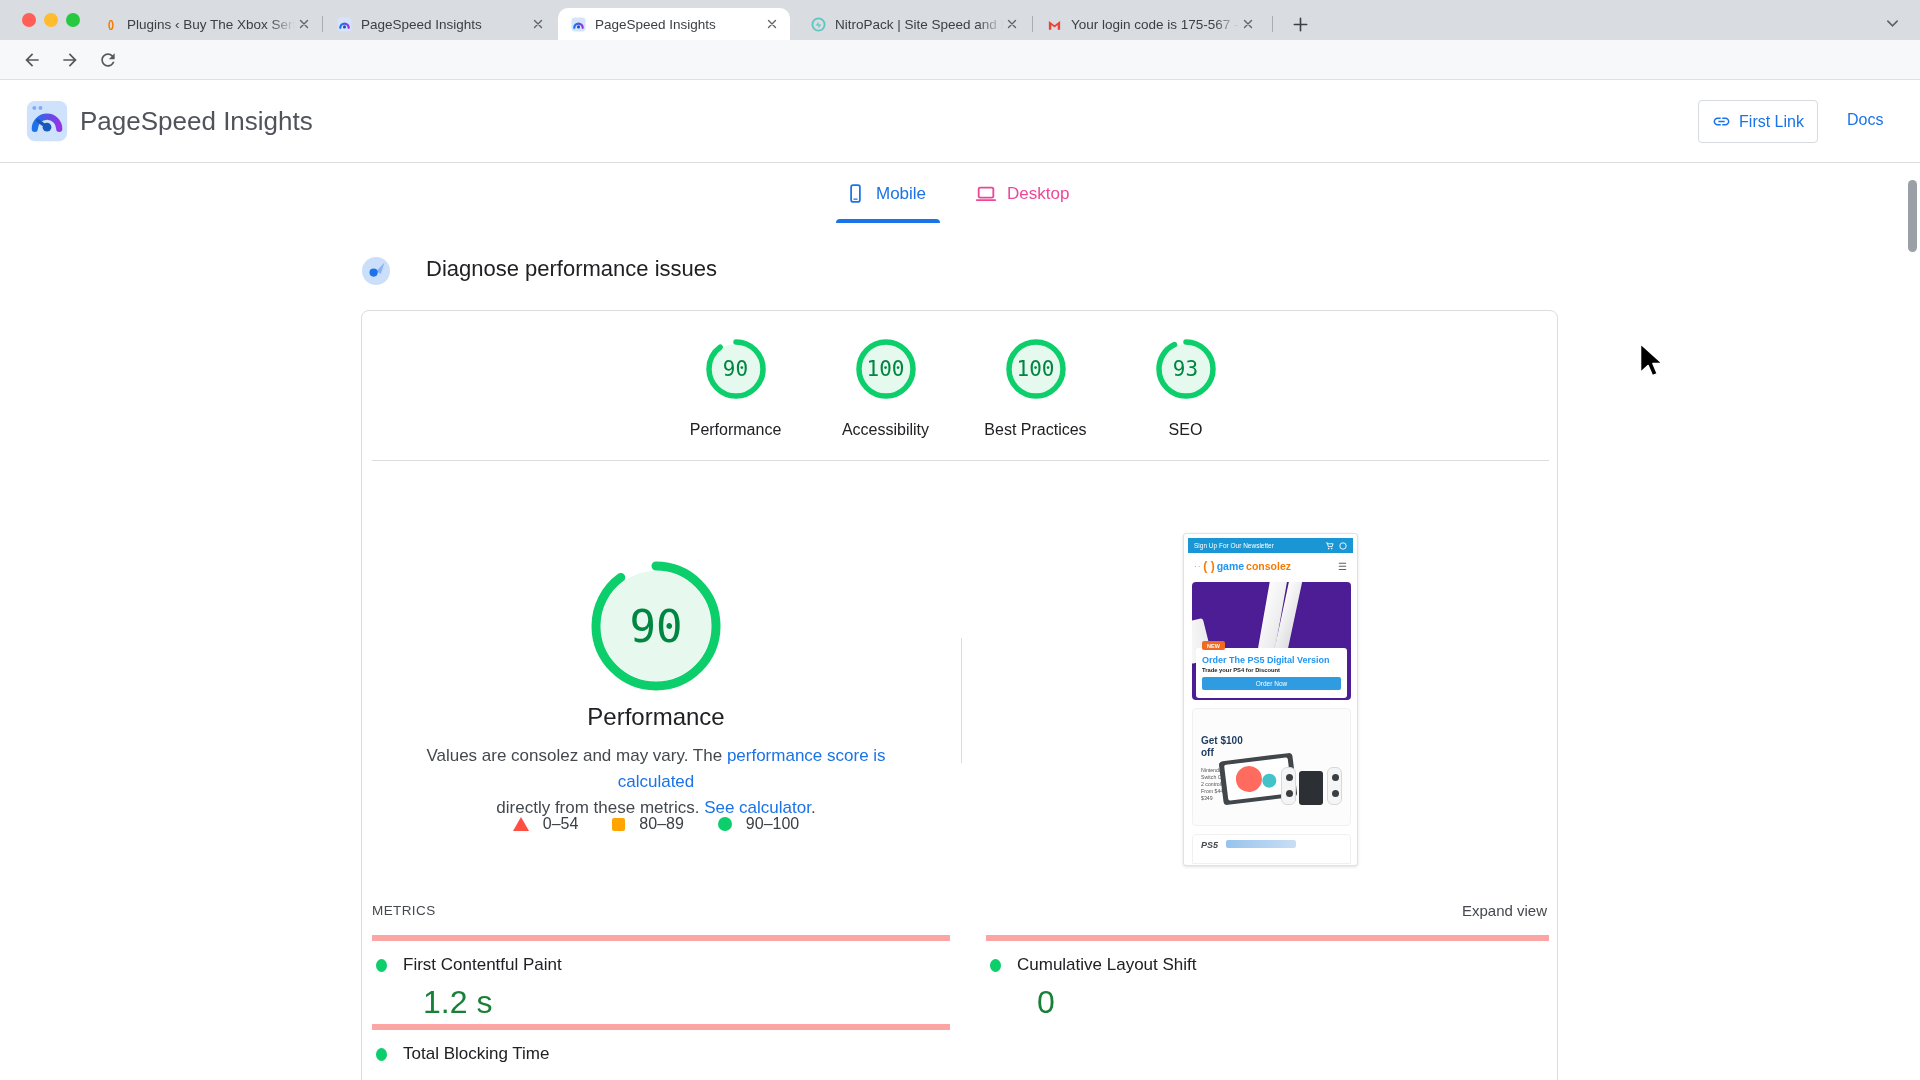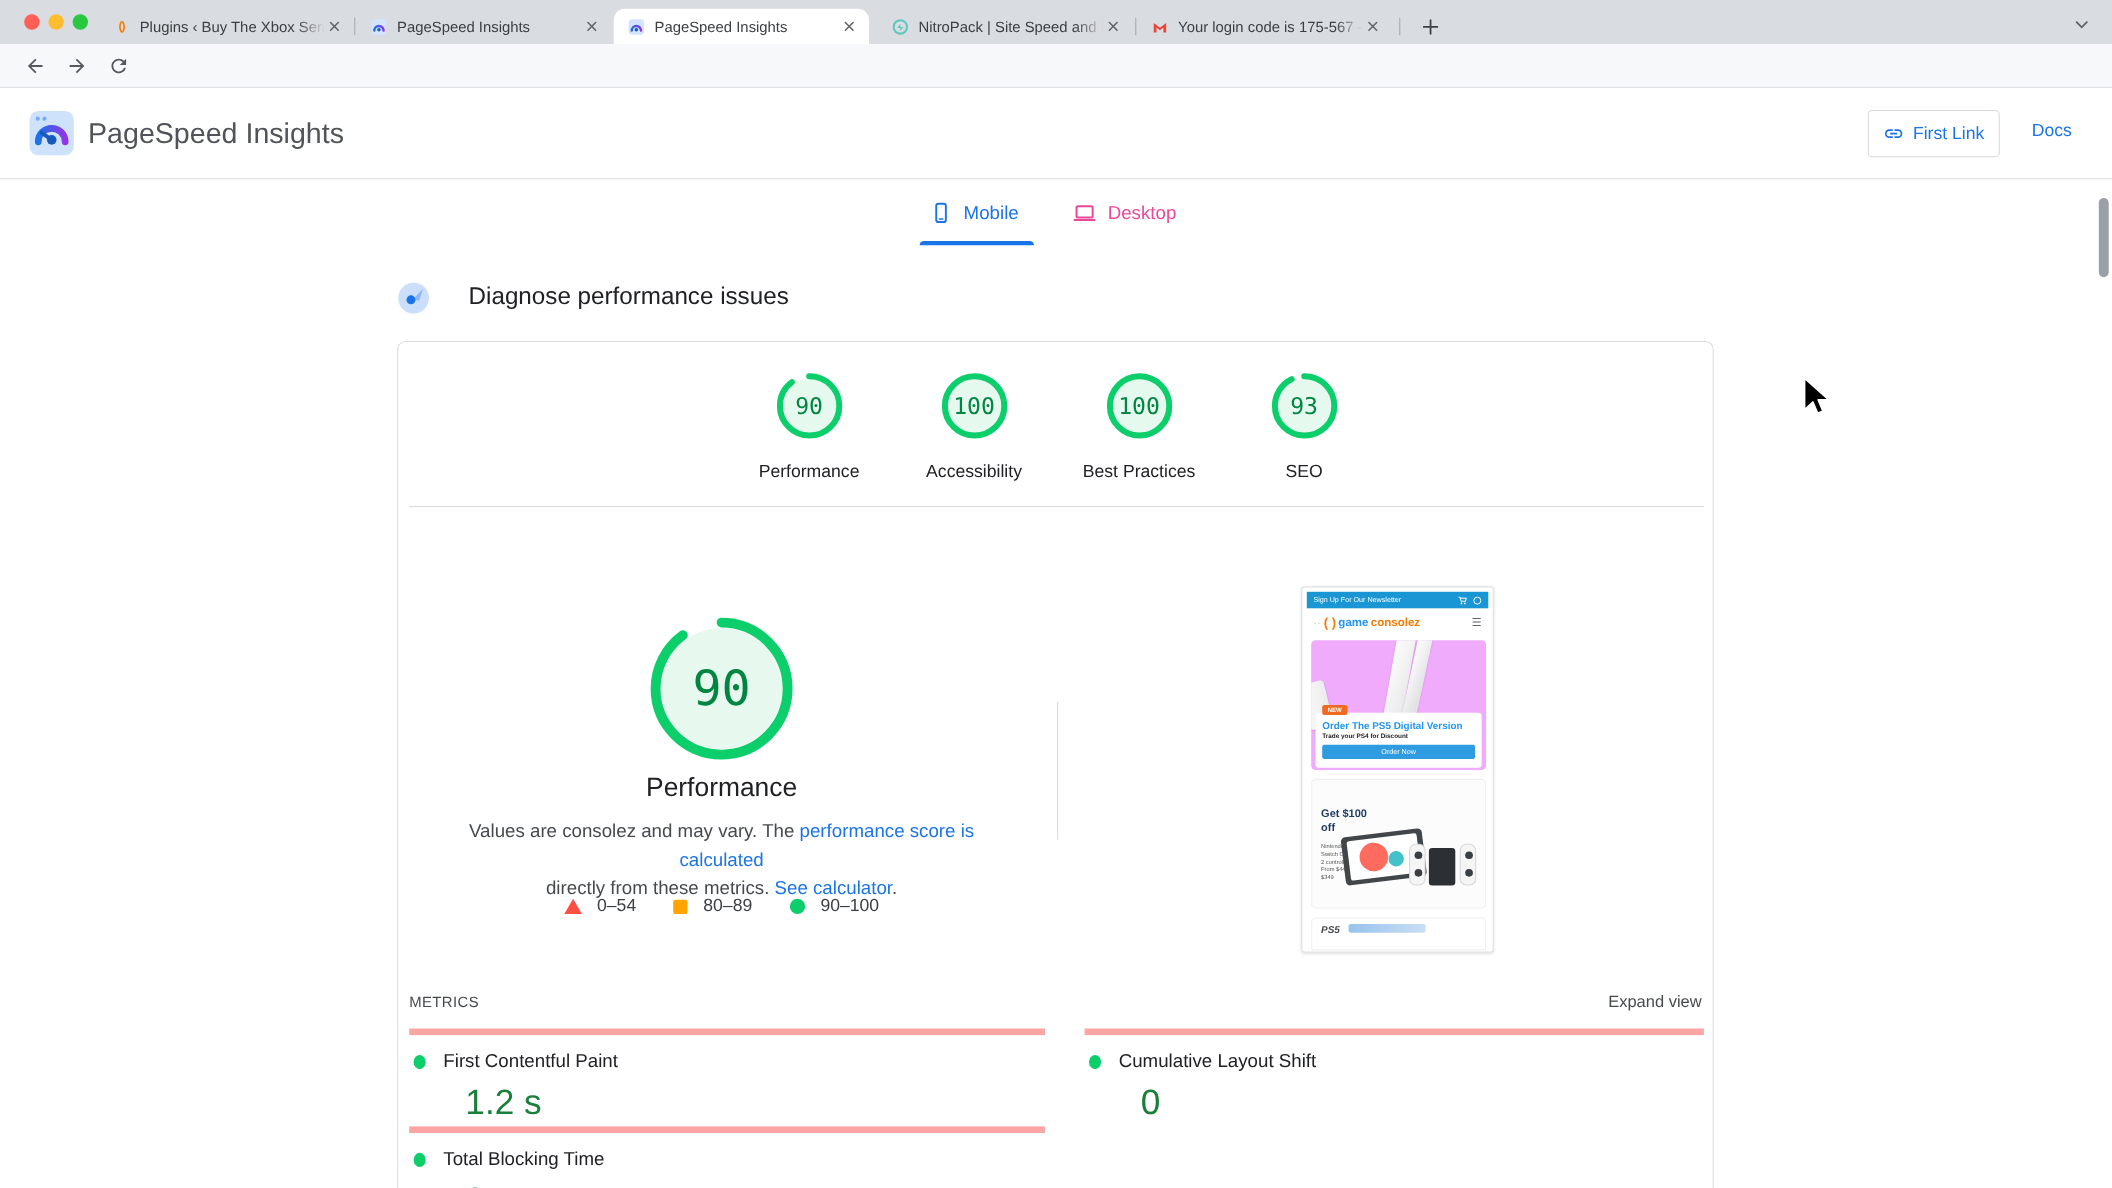--- a/index.html
+++ b/index.html
@@ -82,21 +82,21 @@
   
   .thumb { position: absolute; left: 821px; top: 222px; width: 175px; height: 333px; background: #fff; border: 1px solid #dfe1e5; border-radius: 3px; box-shadow: 0 1px 3px rgba(0,0,0,.12); overflow: hidden; font-family: "Liberation Sans", sans-serif; }
   .th-bluebar { position: absolute; left: 4px; top: 4px; right: 4px; height: 15px; background: #1b96d5; color: #fff; font-size: 6.5px; display: flex; align-items: center; padding: 0 6px; }
   .th-bluebar .sp { flex: 1; }
   .th-logo { position: absolute; left: 4px; top: 21px; right: 4px; height: 22px; display: flex; align-items: center; padding: 0 6px; gap: 2px; }
   .th-dots { color: #9aa0a6; font-size: 8px; letter-spacing: 1px; }
   .th-brackets { color: #f57c00; font-weight: bold; font-size: 12px; }
   .th-game { color: #2196f3; font-weight: bold; font-size: 10.5px; }
   .th-consolez { color: #f57c00; font-weight: bold; font-size: 10.5px; }
   .th-burger { margin-left: auto; color: #5f6368; font-size: 10px; }
-  .th-card1 { position: absolute; left: 8px; top: 48px; width: 159px; height: 118px; background: #f0abfc; border-radius: 4px; overflow: hidden; }
+  .th-card1 { position: absolute; left: 8px; top: 48px; width: 159px; height: 118px; background: #4c1d95; border-radius: 4px; overflow: hidden; }
   .ps5-slab { position: absolute; background: linear-gradient(100deg, #fdfdfd, #e8e8ea); border-radius: 3px; box-shadow: 0 1px 2px rgba(0,0,0,.15); }
   .th-white1 { position: absolute; left: 4px; top: 66px; width: 151px; height: 50px; background: #fff; border-radius: 3px; padding: 2px 6px; }
   .th-badge { position: absolute; left: 6px; top: -7px; background: #f06a21; color: #fff; font-size: 5.5px; font-weight: bold; padding: 1.5px 5px; border-radius: 2px; }
   .th-p1title { margin-top: 5px; color: #2196f3; font-weight: bold; font-size: 9px; white-space: nowrap; }
   .th-p1sub { margin-top: 2px; color: #222; font-weight: bold; font-size: 5.8px; }
   .th-p1btn { margin-top: 4px; height: 13px; background: #2f9be0; border-radius: 2px; color: #fff; font-size: 6.5px; display: flex; align-items: center; justify-content: center; }
   .th-card2 { position: absolute; left: 8px; top: 174px; width: 159px; height: 118px; background: #fcfcfc; border: 1px solid #f0f0f0; border-radius: 4px; overflow: hidden; }
   .th-offer { position: absolute; left: 8px; top: 26px; color: #1d3a5f; font-weight: bold; font-size: 10px; line-height: 12px; }
   .th-lines { position: absolute; left: 8px; top: 58px; font-size: 5.2px; color: #555; line-height: 7px; }
   .sw-tablet { position: absolute; left: 28px; top: 48px; width: 74px; height: 44px; background: #41464b; border-radius: 4px; transform: rotate(-7deg); }

